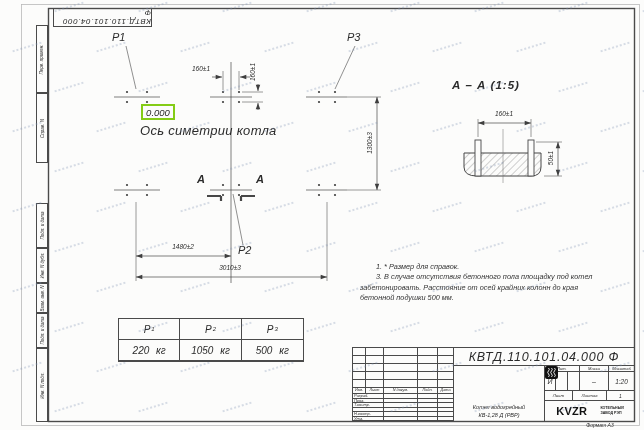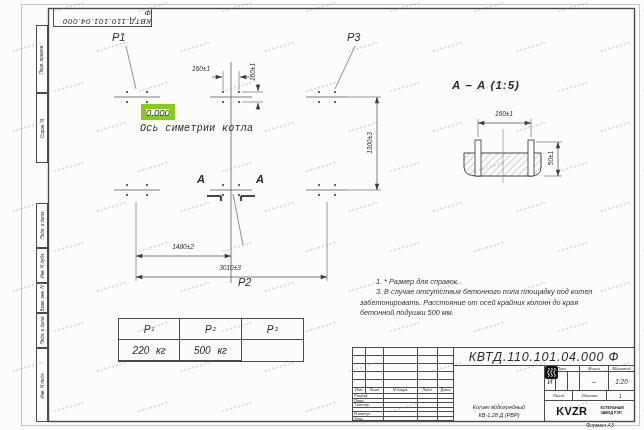--- a/index.html
+++ b/index.html
@@ -3,31 +3,31 @@
 <meta charset="utf-8">
 <style>
   html,body{margin:0;padding:0;background:#fff;}
   #sheet{position:relative;width:644px;height:430px;background:#fcfcfb;overflow:hidden;
          font-family:"Liberation Sans",sans-serif;color:#2b2b2b;}
   #sheet *{box-sizing:border-box;}
   svg{position:absolute;left:0;top:0;}
   .lbl{position:absolute;font-style:italic;white-space:nowrap;color:#2b2b2b;line-height:1;}
   .dim{font-size:6.5px;}
   .rot{display:flex;align-items:center;justify-content:center;transform:rotate(-90deg);}
-  .zero-box{position:absolute;left:141px;top:104px;width:34px;height:16px;border:5px solid #84cc16;
+  .zero-box{position:absolute;left:141px;top:104px;width:34px;height:16px;border:2px solid #84cc16;
             display:flex;align-items:center;justify-content:center;font-style:italic;font-size:9.5px;}
   
   .vstamp{position:absolute;left:36px;width:12px;border:1px solid #4a4a4a;
           display:flex;align-items:center;justify-content:center;overflow:hidden;}
   .vstamp span{transform:rotate(-90deg);font-size:4.5px;font-style:italic;white-space:nowrap;}
   .tstamp{position:absolute;left:53px;top:8px;width:99px;height:19px;border:1px solid #4a4a4a;
           display:flex;align-items:center;justify-content:center;transform:rotate(180deg);
           font-size:8px;font-style:italic;letter-spacing:.6px;}
   
-  #notes{position:absolute;left:360px;top:277px;width:240px;}
+  #notes{position:absolute;left:360px;top:262px;width:240px;}
   #notes p{margin:0;font-size:7.3px;font-style:italic;line-height:1.42;text-indent:16px;color:#333;}
   
   .pt{position:absolute;left:118px;top:318px;width:186px;height:44px;border:1px solid #4a4a4a;
       display:grid;grid-template-columns:1fr 1fr 1fr;grid-template-rows:21px 21px;}
   .pc{border-right:1px solid #4a4a4a;border-bottom:1px solid #4a4a4a;display:flex;align-items:center;
       justify-content:center;font-style:italic;font-size:10px;}
   .pc:nth-child(3n){border-right:none;}
   .pc.v{word-spacing:4px;}
   .pc sub{font-size:6px;margin-left:1px;}
   
@@ -169,25 +169,25 @@
     </div>
   <div class="vstamp" style="top:313px;height:35px;">
       <span>Подп. и дата</span>
     </div>
   <div class="vstamp" style="top:348px;height:74px;">
       <span>Инв. N подл.</span>
     </div>
 
   <span class="lbl" style="left:112px;top:32px;font-size:11px;">P1</span>
   <span class="lbl" style="left:347px;top:32px;font-size:11px;">P3</span>
-  <span class="lbl" style="left:238px;top:245px;font-size:11px;margin-top:32px;">P2</span>
+  <span class="lbl" style="left:238px;top:245px;font-size:11px;">P2</span>
   <div class="zero-box">
       <span>0.000</span>
     </div>
-  <span class="lbl" style="left:140px;top:124px;font-size:10px;letter-spacing:.3px;font-family:Liberation Mono, monospace;">Ось симетрии котла</span>
+  <span class="lbl" style="left:140px;top:124px;font-size:13px;letter-spacing:.3px;">Ось симетрии котла</span>
   <span class="lbl" style="left:197px;top:174px;font-size:11px;font-weight:600;">А</span>
   <span class="lbl" style="left:256px;top:174px;font-size:11px;font-weight:600;">А</span>
 
   <span class="lbl dim" style="left:192px;top:66px;">160±1</span>
   <div class="lbl dim rot" style="left:238px;top:67px;width:30px;height:10px;">
       <span>160±1</span>
     </div>
   <div class="lbl dim rot" style="left:352px;top:138px;width:36px;height:10px;">
       <span>1300±3</span>
     </div>
@@ -207,20 +207,21 @@
       </div>
     <div class="pc">
         <span>Р</span>
         <sub>2</sub>
       </div>
     <div class="pc">
         <span>Р</span>
         <sub>3</sub>
       </div>
     <div class="pc v">220 кг</div>
+    <div class="pc v">1050 кг</div>
     <div class="pc v">500 кг</div>
   </div>
 
   <div id="notes">
     <p>1. * Размер для справок.</p>
     <p>3. В случае отсутствия бетонного пола площадку под котел забетонировать. Расстояние от осей крайних колонн до края бетонной подушки 500 мм.</p>
   </div>
 
   <div class="tb">
     <div class="ct">

